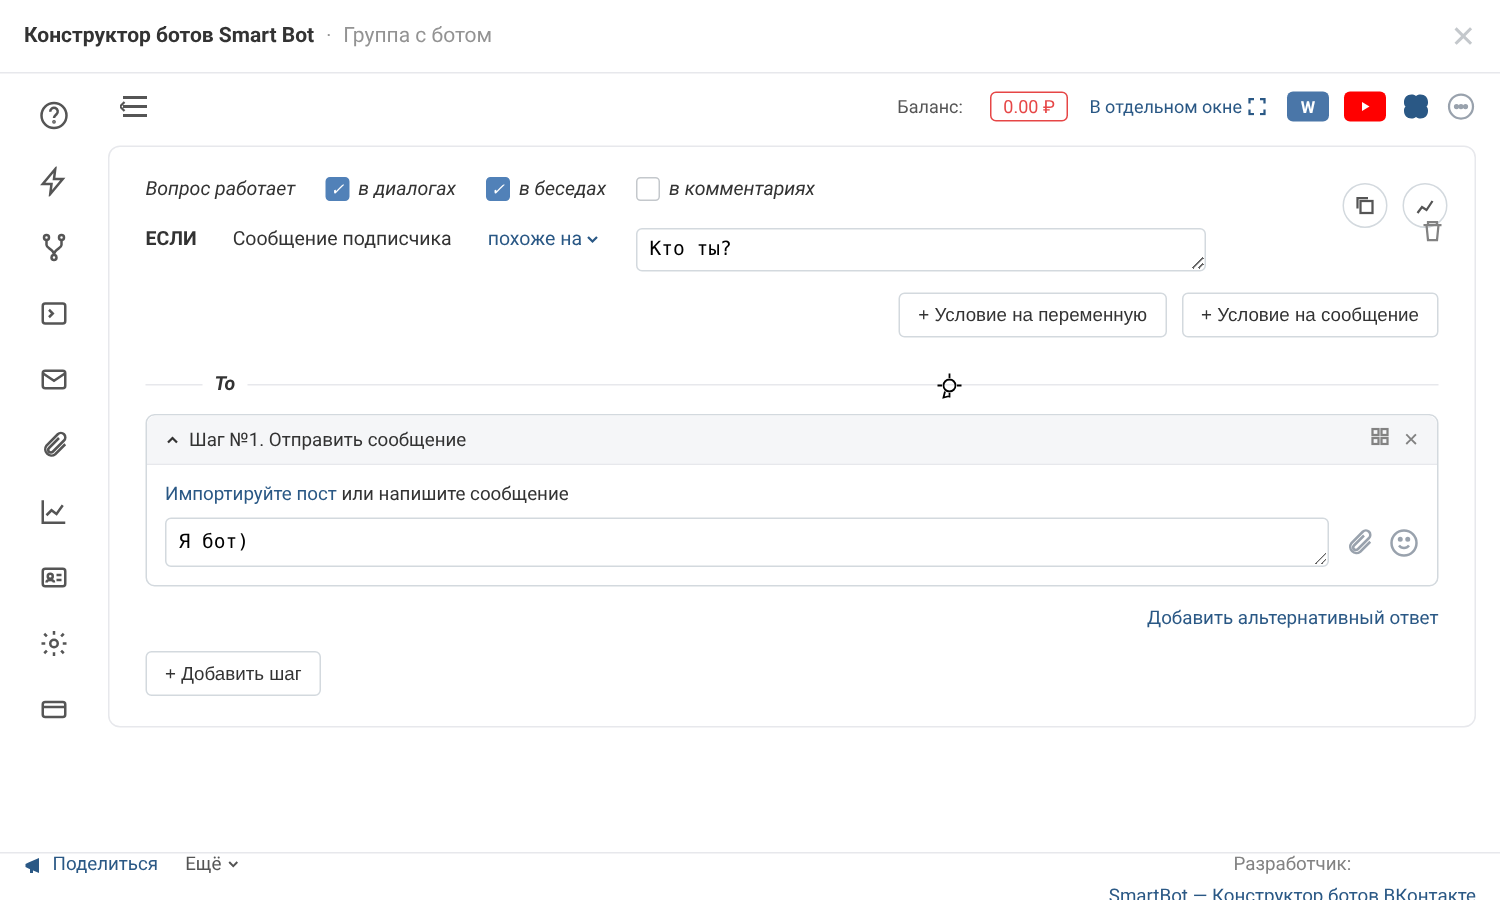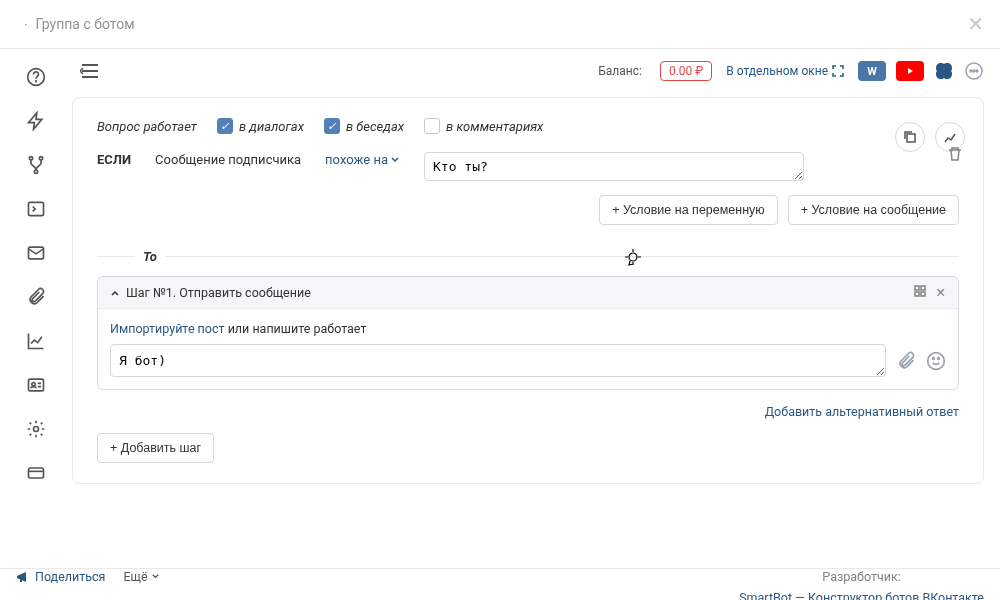--- a/index.html
+++ b/index.html
@@ -82,20 +82,21 @@
 .footer-right { margin-left: auto; display: flex; align-items: center; gap: 6px; color: #828282; flex-direction: column; }
 .footer-right a { color: #2a5885; cursor: pointer; }
 .info-icon { width: 16px; height: 16px; border-radius: 50%; background: #c4c8cc; color: #fff; display: flex; align-items: center; justify-content: center; font-size: 10px; font-weight: 700; }
 
 svg { display: block; }
 </style>
 </head>
 <body>
 
 <div class="header">
+  <span class="header-title">Конструктор ботов Smart Bot</span>
   <span class="header-sep">·</span>
   <span class="header-sub">Группа с ботом</span>
   <span class="header-close">✕</span>
 </div>
 
 <div class="body-row">
   <div class="sidebar">
     <div class="sidebar-item">
         <svg viewBox="0 0 24 24" fill="none" stroke="currentColor" stroke-width="2">
           <circle cx="12" cy="12" r="10"></circle>
@@ -272,21 +273,21 @@
                   <rect x="7" y="1" width="4" height="4"></rect>
                   <rect x="1" y="7" width="4" height="4"></rect>
                   <rect x="7" y="7" width="4" height="4"></rect>
                 </svg>
               </span>
             <span>✕</span>
           </div>
         </div>
         <div class="step-body">
           <div class="import-line">
-            <span class="import-link">Импортируйте пост</span><span> или напишите работает</span>
+            <span class="import-link">Импортируйте пост</span><span> или напишите сообщение</span>
           </div>
           <div class="msg-row">
             <textarea class="msg-input" rows="1" style="">Я бот)</textarea>
             <span class="attach-icon">
                 <svg width="20" height="20" viewBox="0 0 24 24" fill="none" stroke="currentColor" stroke-width="2">
                   <path d="M21 11l-8 8a5 5 0 01-7-7l9-9a3.5 3.5 0 015 5l-9 9a2 2 0 01-3-3l8-8"></path>
                 </svg>
               </span>
             <span class="emoji-icon">
                 <svg width="20" height="20" viewBox="0 0 24 24" fill="none" stroke="currentColor" stroke-width="2">

